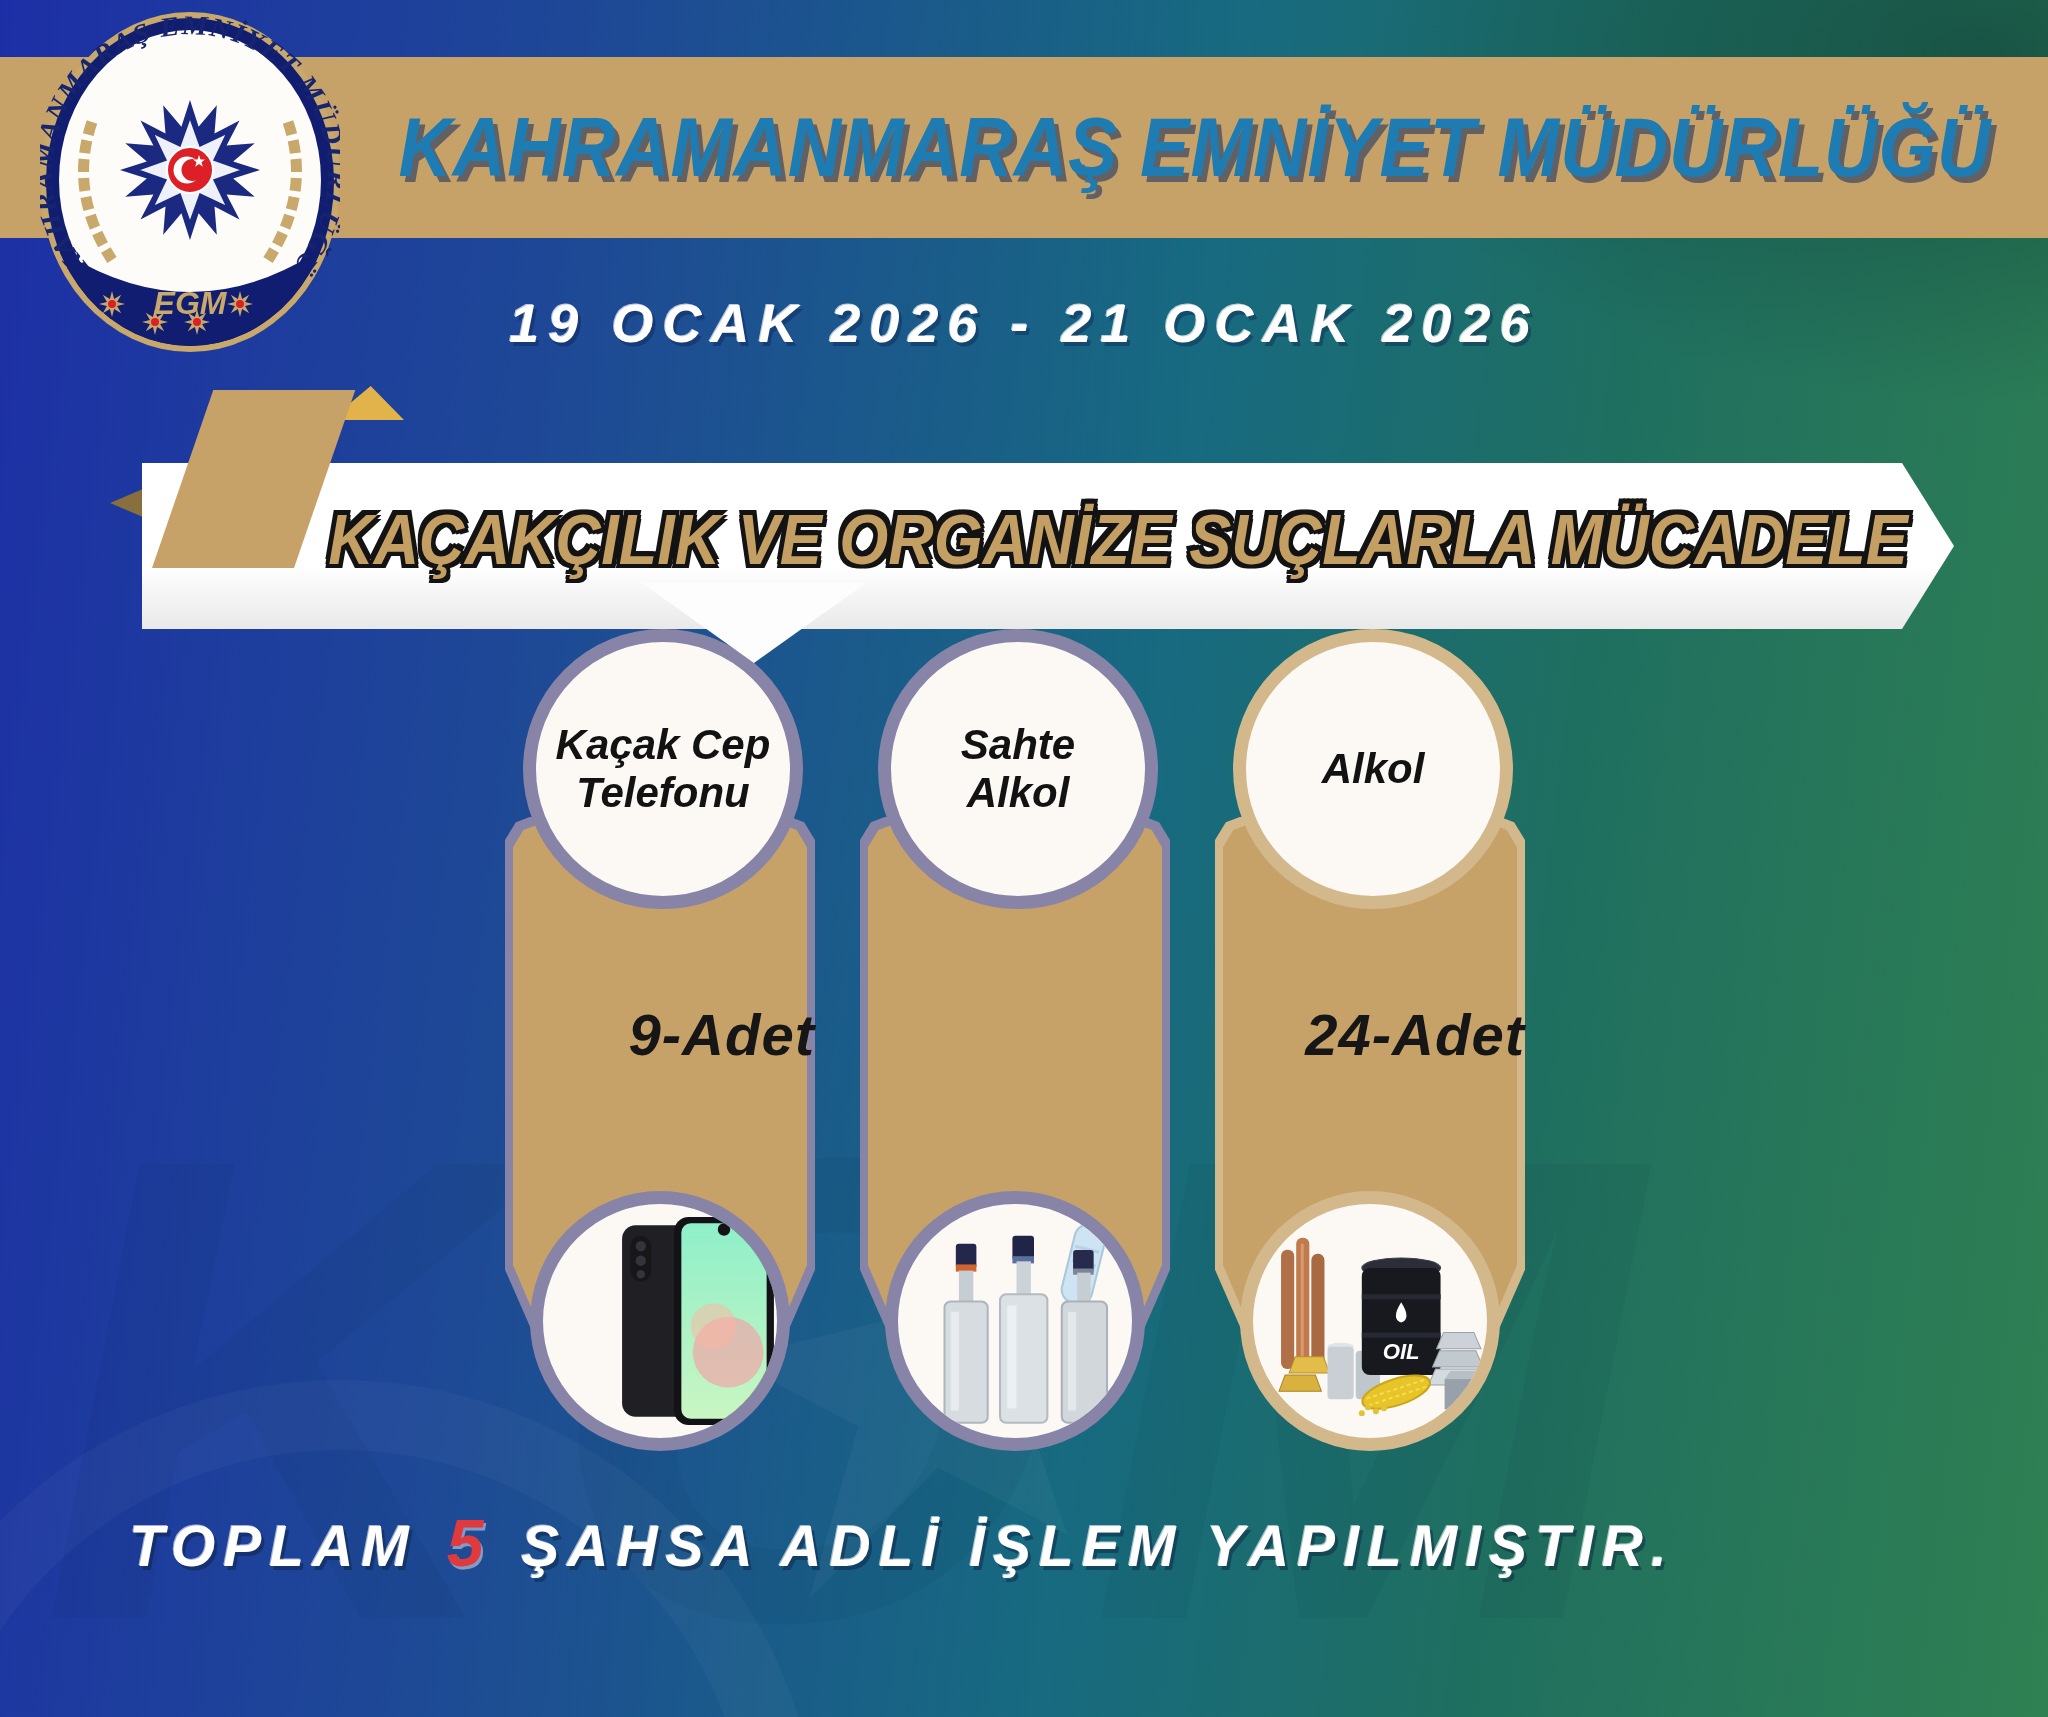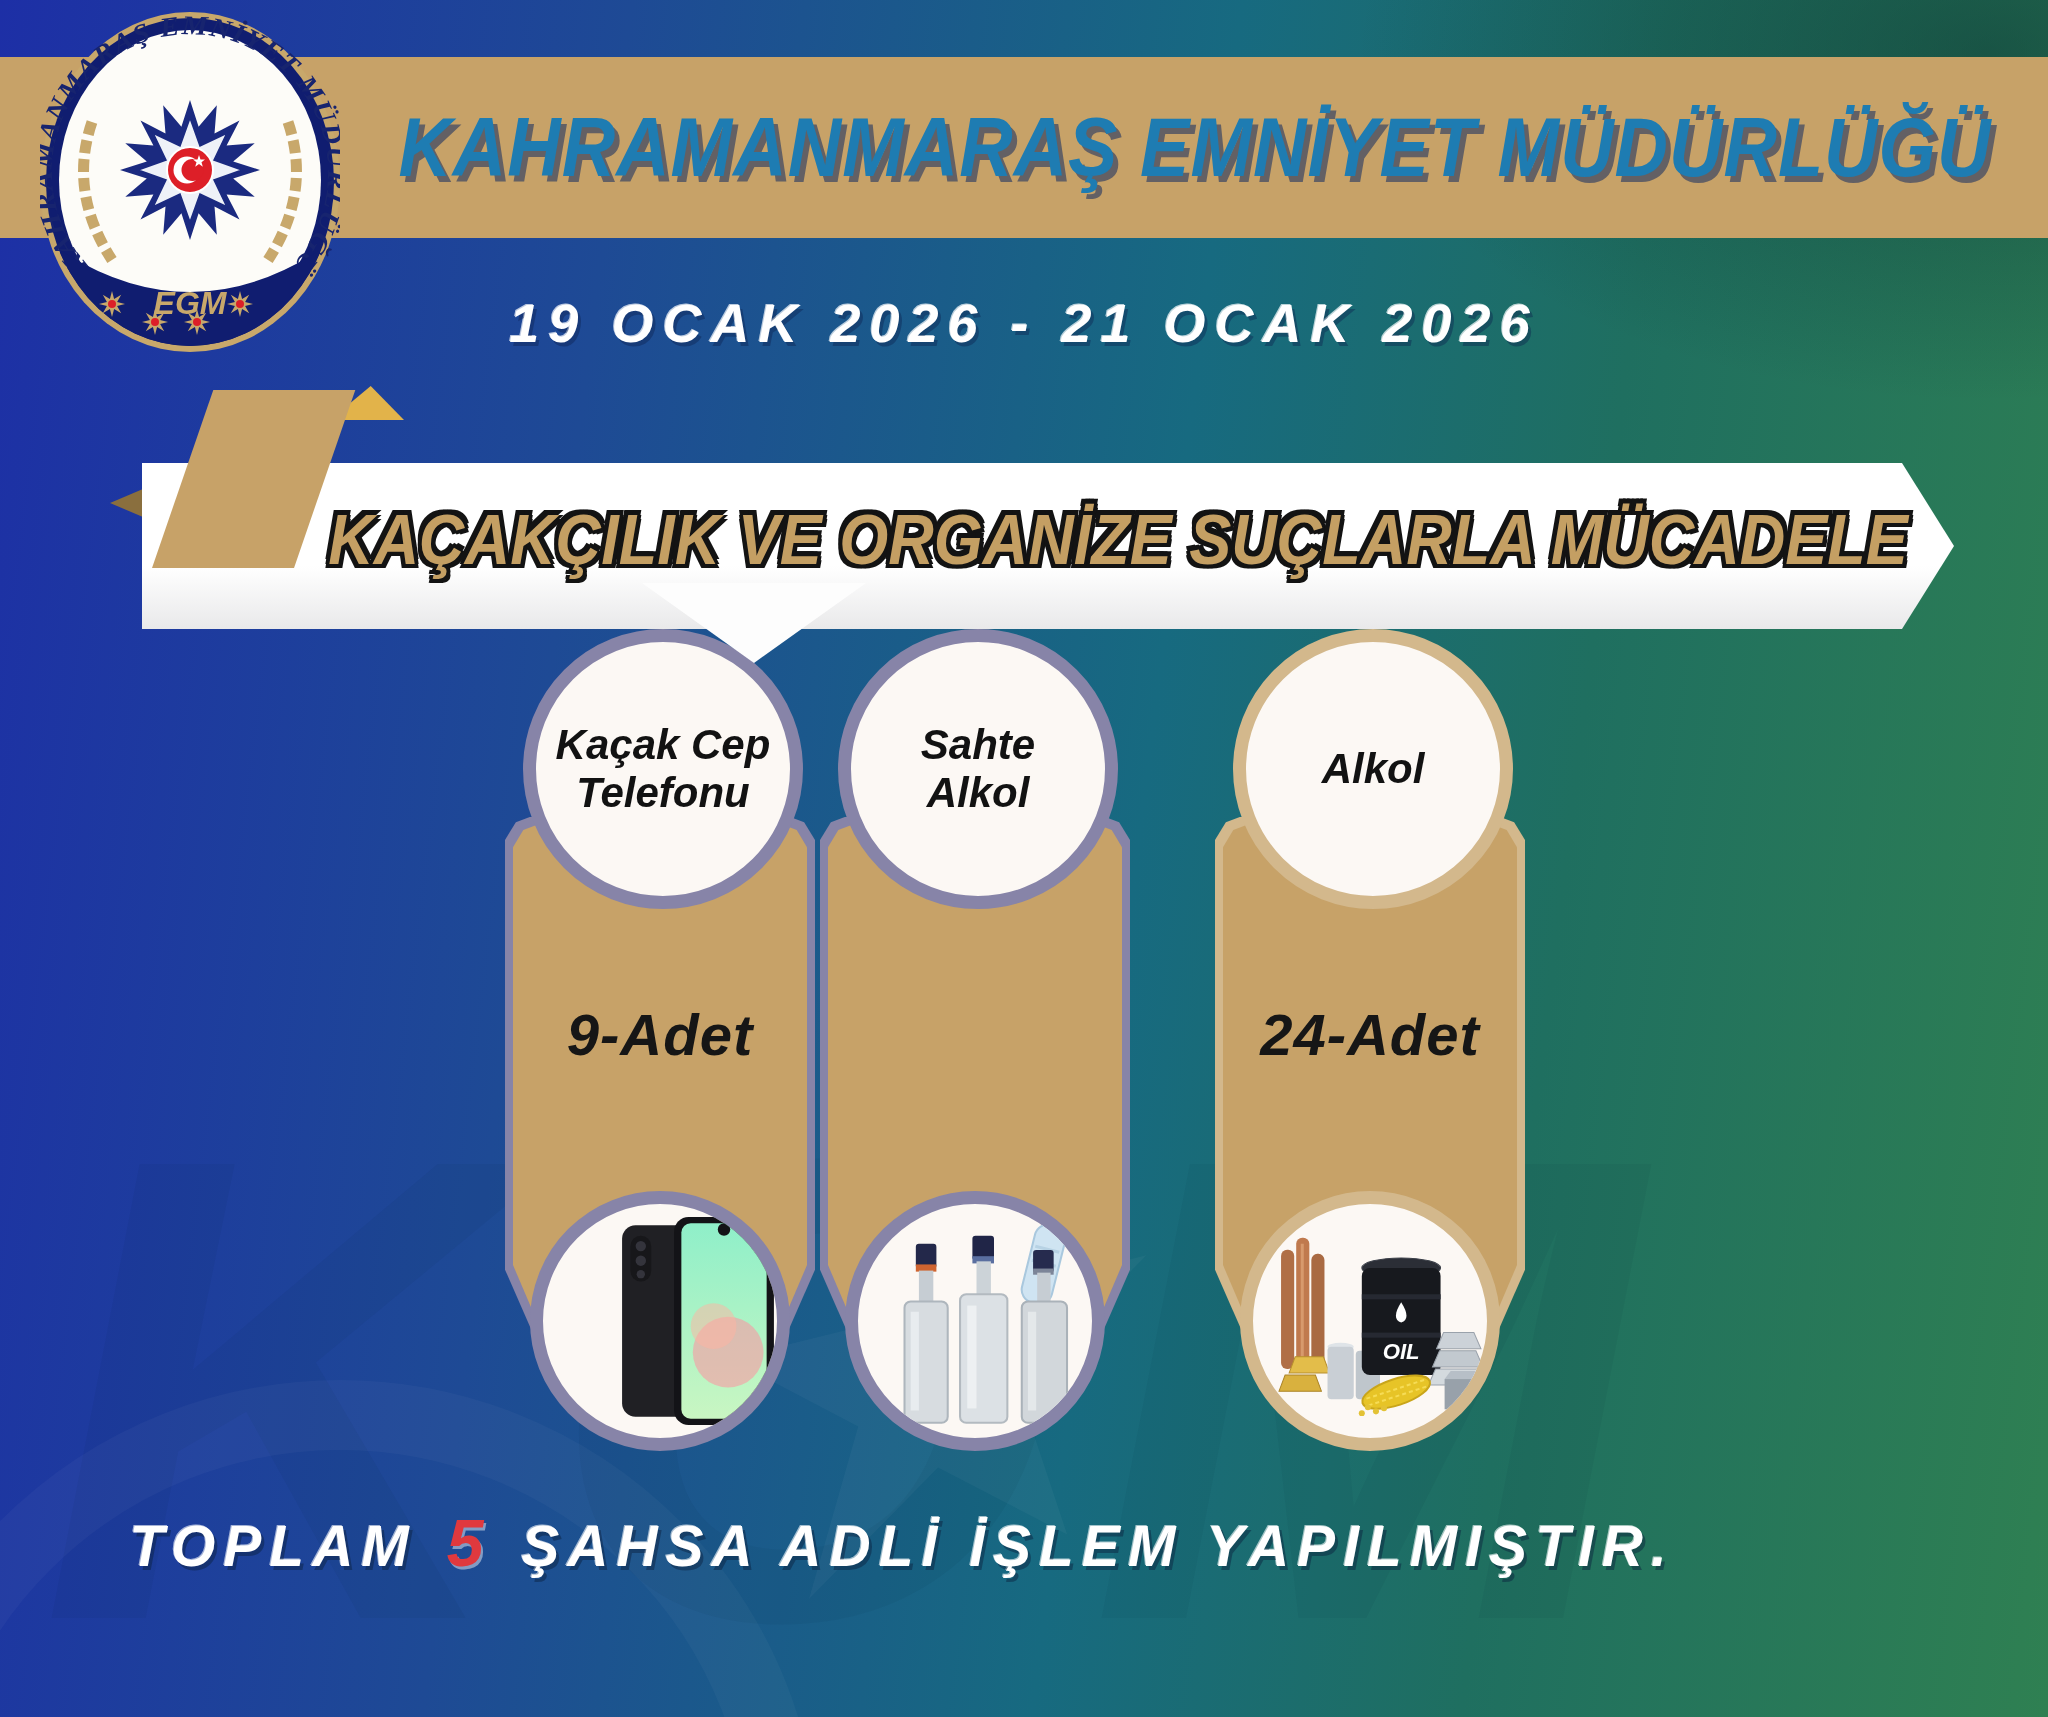--- a/index.html
+++ b/index.html
@@ -46,33 +46,33 @@
     transform:scaleY(1.12);
     text-shadow:-4px -4px 0 #131313,4px -4px 0 #131313,-4px 4px 0 #131313,4px 4px 0 #131313,
       -4px 0 0 #131313,4px 0 0 #131313,0 -4px 0 #131313,0 4px 0 #131313;}
   .ribbon-pointer{position:absolute;left:642px;top:583px;width:0;height:0;z-index:4;
     border-left:112px solid transparent;border-right:112px solid transparent;border-top:80px solid #fdfdfd;}
   .parallelogram{position:absolute;left:152px;top:390px;width:142px;height:178px;z-index:5;
     background:var(--accent-tan,#c7a268);transform:skewX(-19deg);transform-origin:bottom left;}
 
   
   .col{position:absolute;top:629px;width:310px;height:1000px;z-index:2;}
-  .col-1{left:505px;} .col-2{left:820px;} .col-3{left:1215px;}
+  .col-1{left:505px;} .col-2{left:860px;} .col-3{left:1215px;}
   .col-body{position:absolute;left:0;top:188px;width:310px;height:573px;
     clip-path:polygon(0 4%,3.5% .9%,8% 0,92% 0,96.5% .9%,100% 4%,100% 79%,83% 100%,17% 100%,0 79%);}
   .col-body-inner{position:absolute;inset:8px;background:var(--accent-tan,#c7a268);
     clip-path:polygon(0 4%,3.5% .9%,8% 0,92% 0,96.5% .9%,100% 4%,100% 79%,83% 100%,17% 100%,0 79%);}
   .col-1 .col-body,.col-2 .col-body{background:var(--border-purple,#77779e);}
   .col-3 .col-body{background:var(--border-cream,#e4cfa4);}
   .col-ellipse{position:absolute;left:18px;top:0;width:254px;height:254px;border-radius:50%;
     background:var(--ellipse-fill,#fcf8f4);display:flex;align-items:center;justify-content:center;text-align:center;}
   .col-1 .col-ellipse,.col-2 .col-ellipse{border:13px solid var(--border-purple,#8784a8);justify-content:flex-end;}
   .col-3 .col-ellipse{border:13px solid var(--border-cream,#d3b88c);}
   .col-label{font-size:42px;font-weight:bold;color:#121212;line-height:1.15;padding:0 16px;}
-  .col-value{position:absolute;left:0;top:372px;width:100%;text-align:center;
+  .col-value{position:absolute;left:0;top:372px;width:100%;text-align:right;
     font-size:58px;font-weight:bold;color:#161616;letter-spacing:1px;}
   .col-circle{position:absolute;left:25px;top:562px;width:234px;height:234px;border-radius:50%;
     background:var(--ellipse-fill,#fcf8f4);display:flex;align-items:center;justify-content:flex-end;overflow:hidden;}
   .col-1 .col-circle,.col-2 .col-circle{border:13px solid var(--border-purple,#8784a8);}
   .col-3 .col-circle{border:13px solid var(--border-cream,#d3b88c);}
 
   
   .footer{position:absolute;left:0;top:1505px;width:1804px;text-align:center;z-index:3;
     font-size:57px;font-weight:bold;letter-spacing:8px;color:#fff;white-space:nowrap;
     text-shadow:3px 4px 0 rgba(10,30,60,.45), -1px -1px 0 rgba(255,255,255,.6);}

